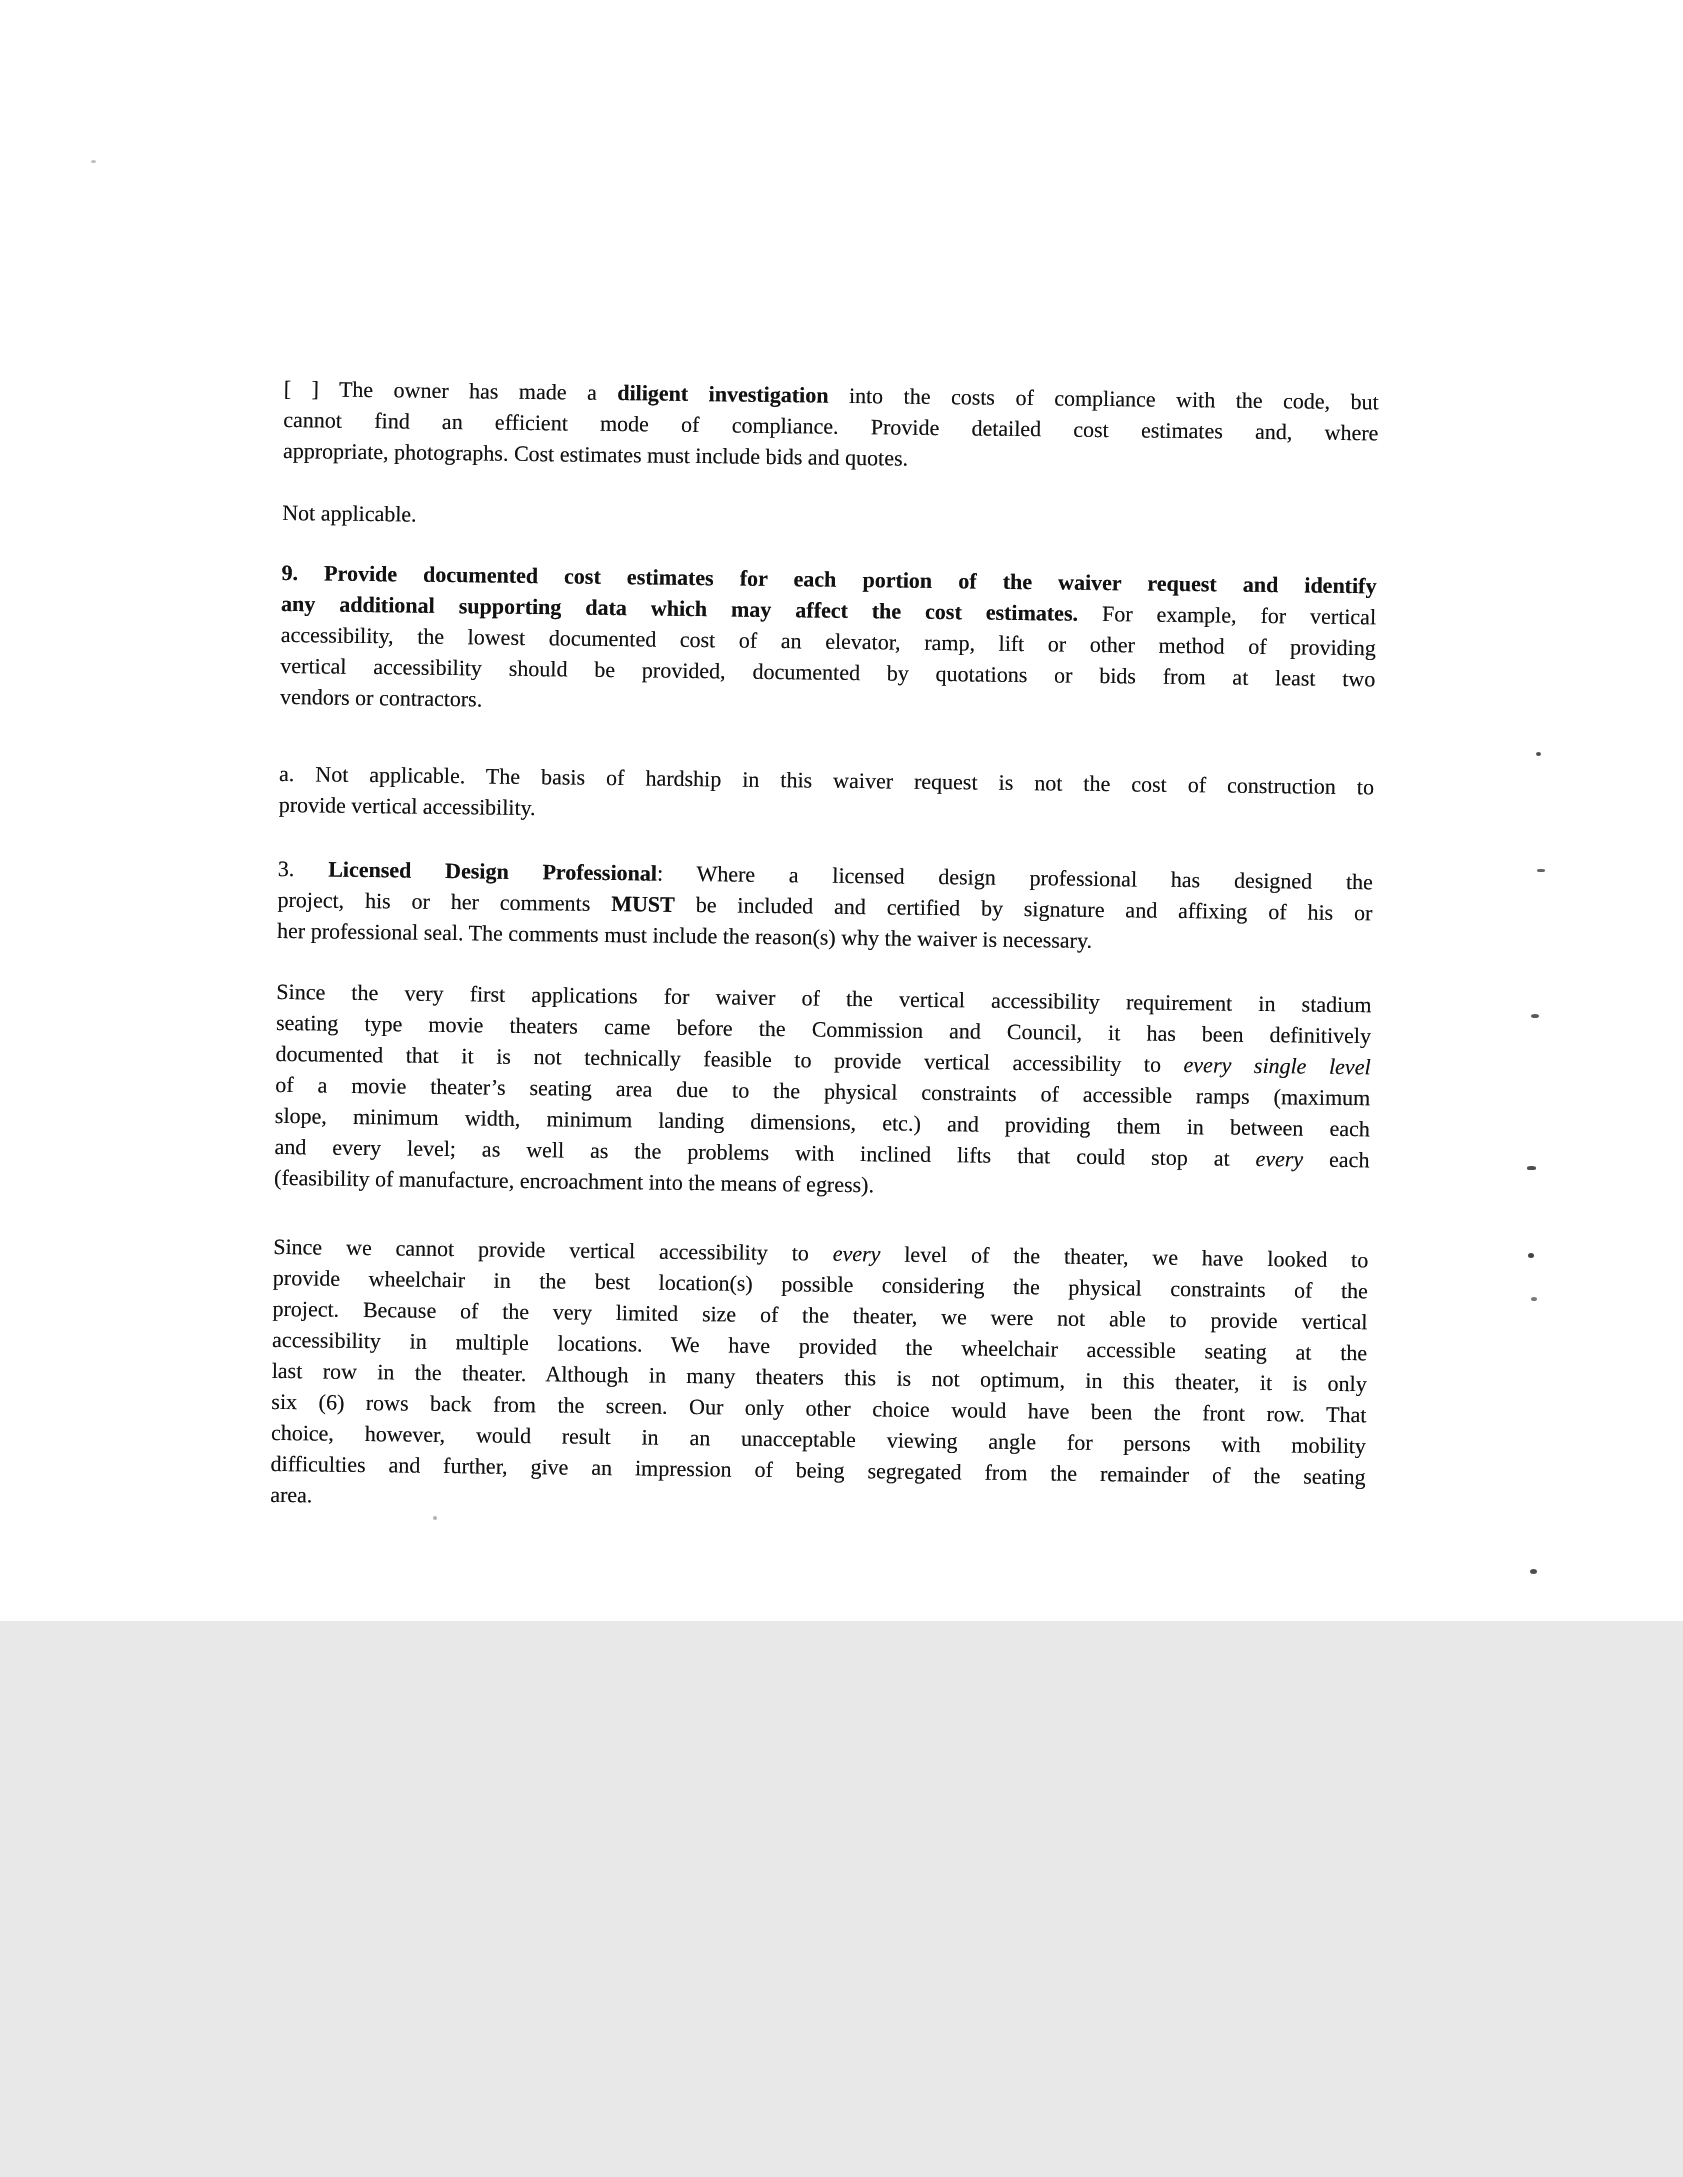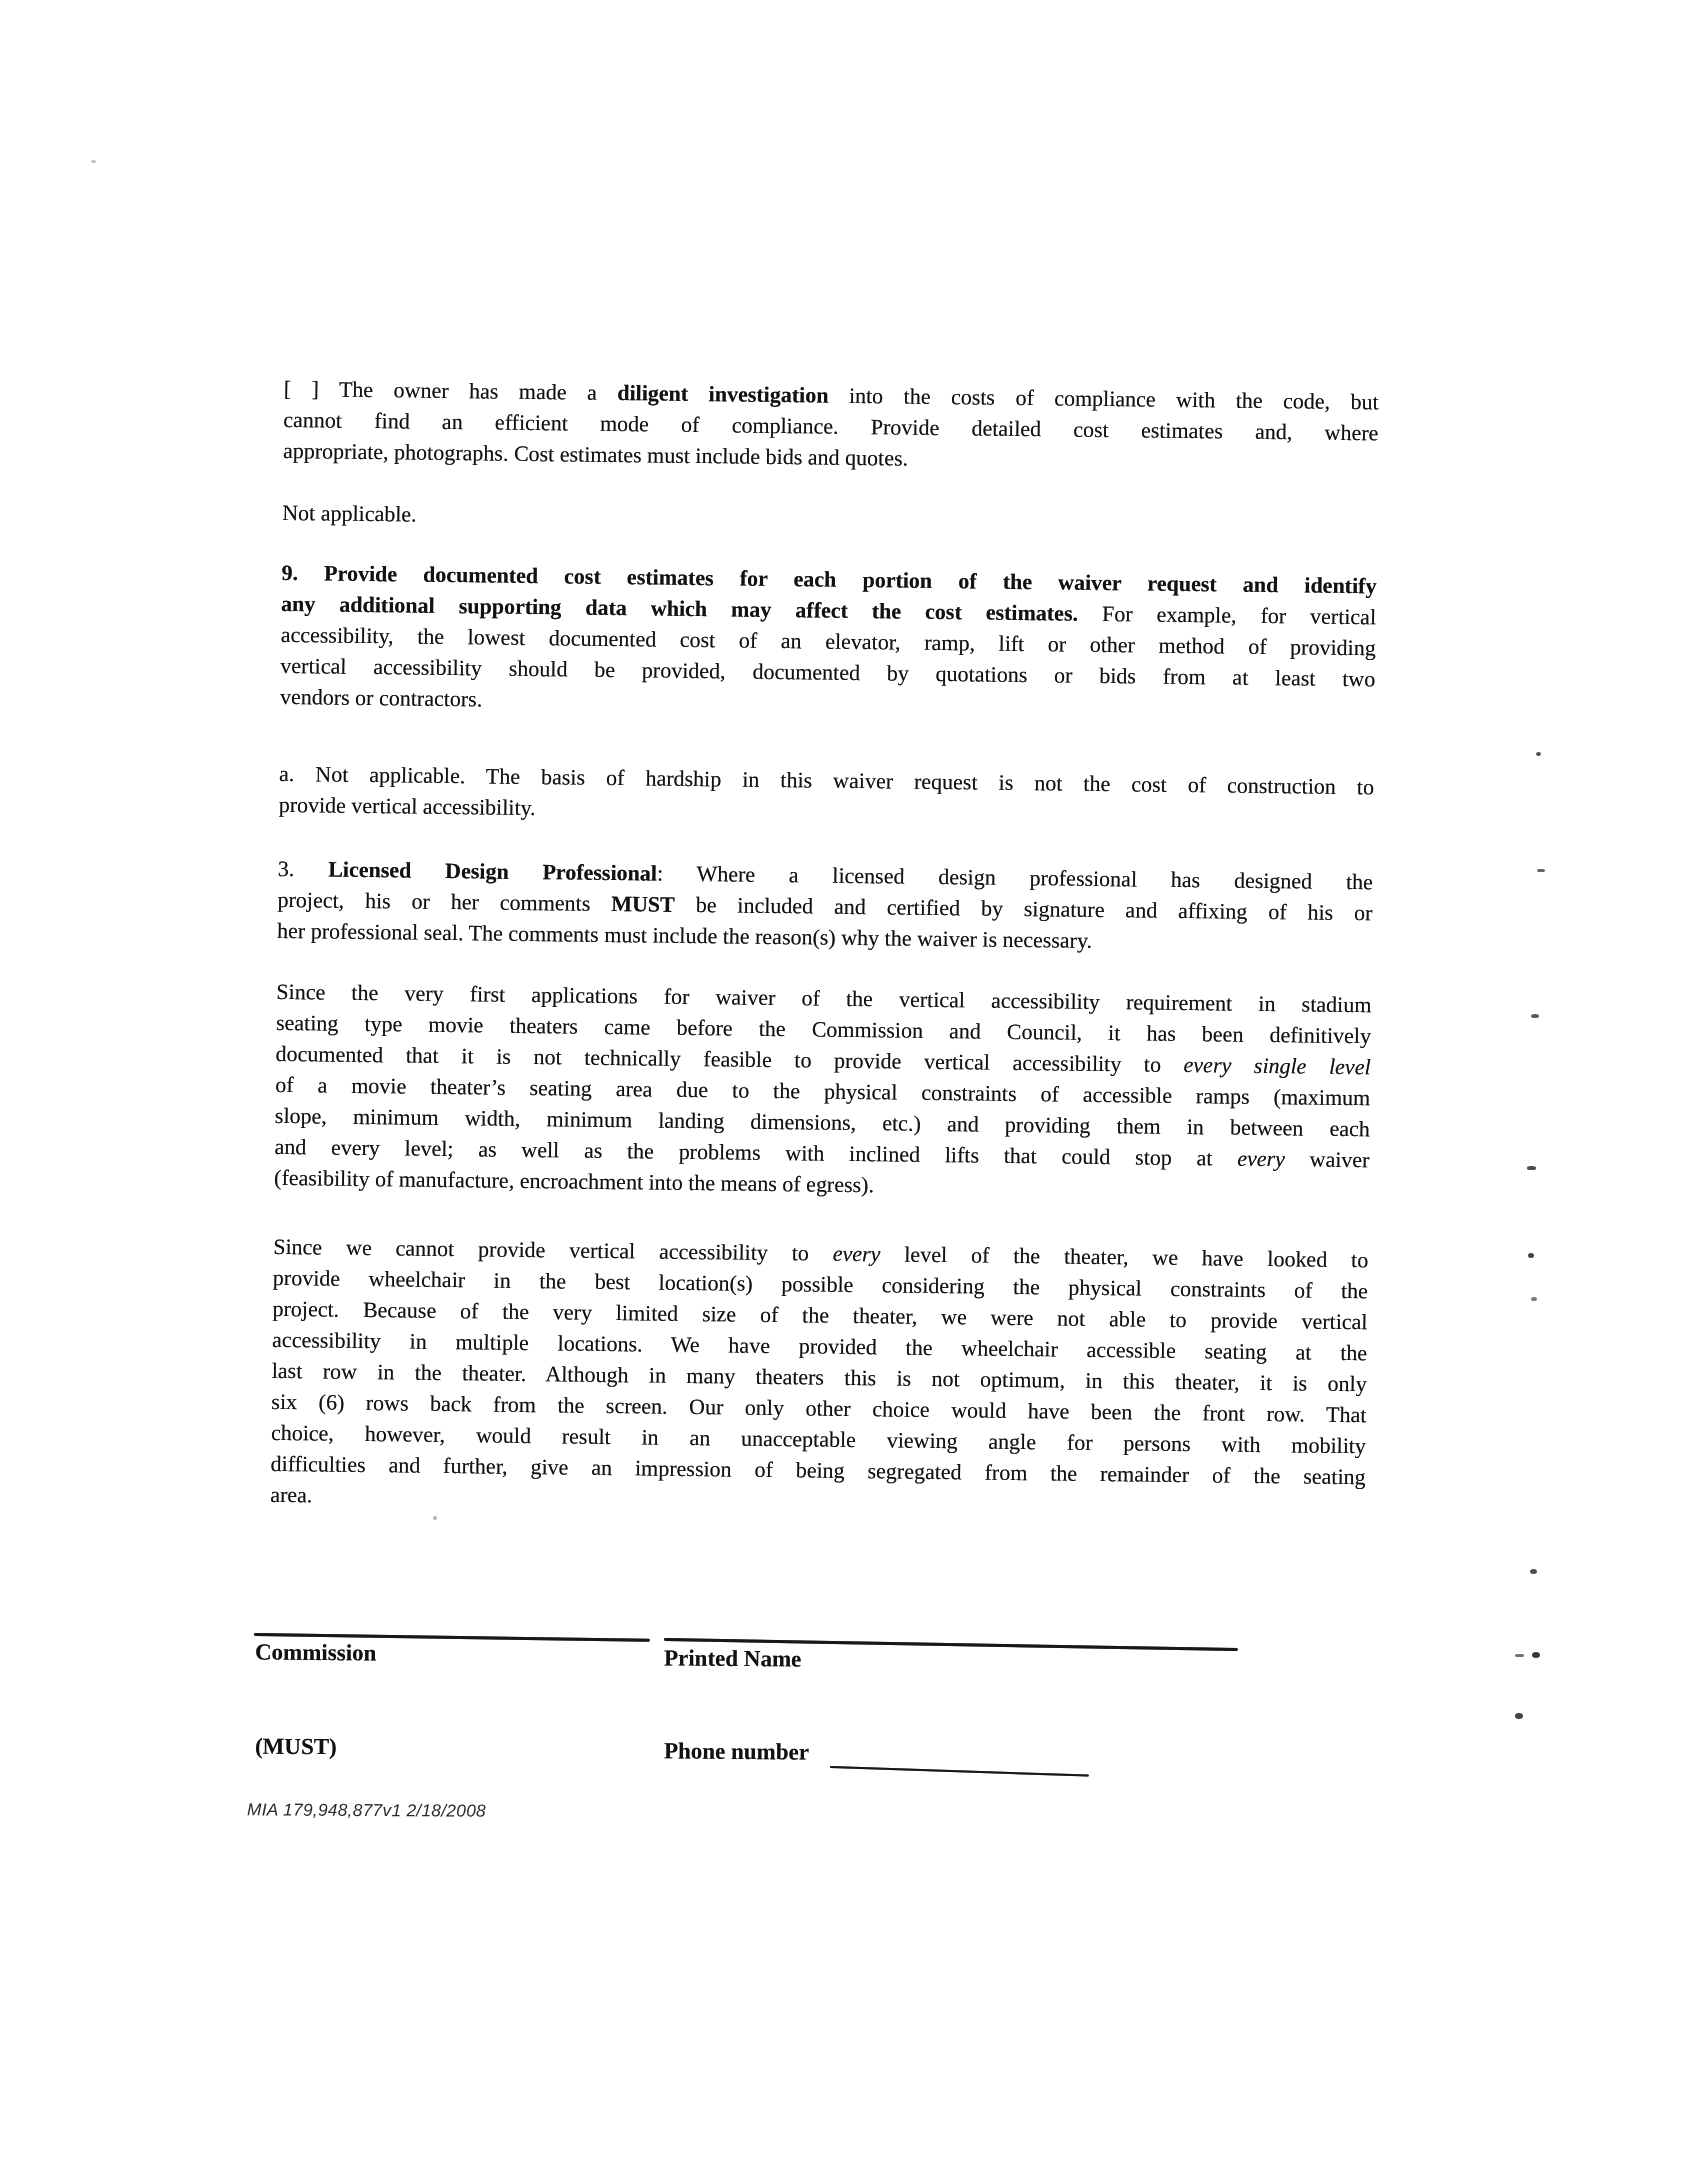--- a/index.html
+++ b/index.html
@@ -1,17 +1,17 @@
 <!DOCTYPE html>
 <html><head>
 <meta charset="utf-8">
 <style>
   html,body { margin:0; padding:0; background:#e8e8e8; }
   .page {
-    position:relative; width:1683px; height:2177px;
+    position:relative; width:1683px; height:1621px;
     background:#ffffff; overflow:hidden; margin:0 auto;
     font-family:"Liberation Serif", serif; color:#121212;
   }
   
   .bodytext {
     position:absolute; left:284px; top:373px; width:1095px;
     transform:rotate(0.7deg); transform-origin:0 0;
     font-size:22px; line-height:31px;
     text-shadow:0 0 0.6px rgba(10,10,10,0.55);
   }
@@ -76,21 +76,21 @@
       <div class="ln jl"><span>project, his or her comments </span><span class="b">MUST</span><span> be included and certified by signature and affixing of his or</span></div>
       <div class="ln ll">her professional seal. The comments must include the reason(s) why the waiver is necessary.</div>
     </div>
 
     <div class="para" style="top:603px">
       <div class="ln jl">Since the very first applications for waiver of the vertical accessibility requirement in stadium</div>
       <div class="ln jl">seating type movie theaters came before the Commission and Council, it has been definitively</div>
       <div class="ln jl"><span>documented that it is not technically feasible to provide vertical accessibility to </span><span class="i">every single level</span></div>
       <div class="ln jl">of a movie theater’s seating area due to the physical constraints of accessible ramps (maximum</div>
       <div class="ln jl">slope, minimum width, minimum landing dimensions, etc.) and providing them in between each</div>
-      <div class="ln jl"><span>and every level; as well as the problems with inclined lifts that could stop at </span><span class="i">every</span><span> waiver</span></div>
+      <div class="ln jl"><span>and every level; as well as the problems with inclined lifts that could stop at </span><span class="i">every</span><span> each</span></div>
       <div class="ln ll">(feasibility of manufacture, encroachment into the means of egress).</div>
     </div>
 
     <div class="para" style="top:858px">
       <div class="ln jl"><span>Since we cannot provide vertical accessibility to </span><span class="i">every</span><span> level of the theater, we have looked to</span></div>
       <div class="ln jl">provide wheelchair in the best location(s) possible considering the physical constraints of the</div>
       <div class="ln jl">project.  Because of the very limited size of the theater, we were not able to provide vertical</div>
       <div class="ln jl">accessibility in multiple locations.  We have provided the wheelchair accessible seating at the</div>
       <div class="ln jl">last row in the theater.  Although in many theaters this is not optimum, in this theater, it is only</div>
       <div class="ln jl">six (6) rows back from the screen. Our only other choice would have been the front row. That</div>

